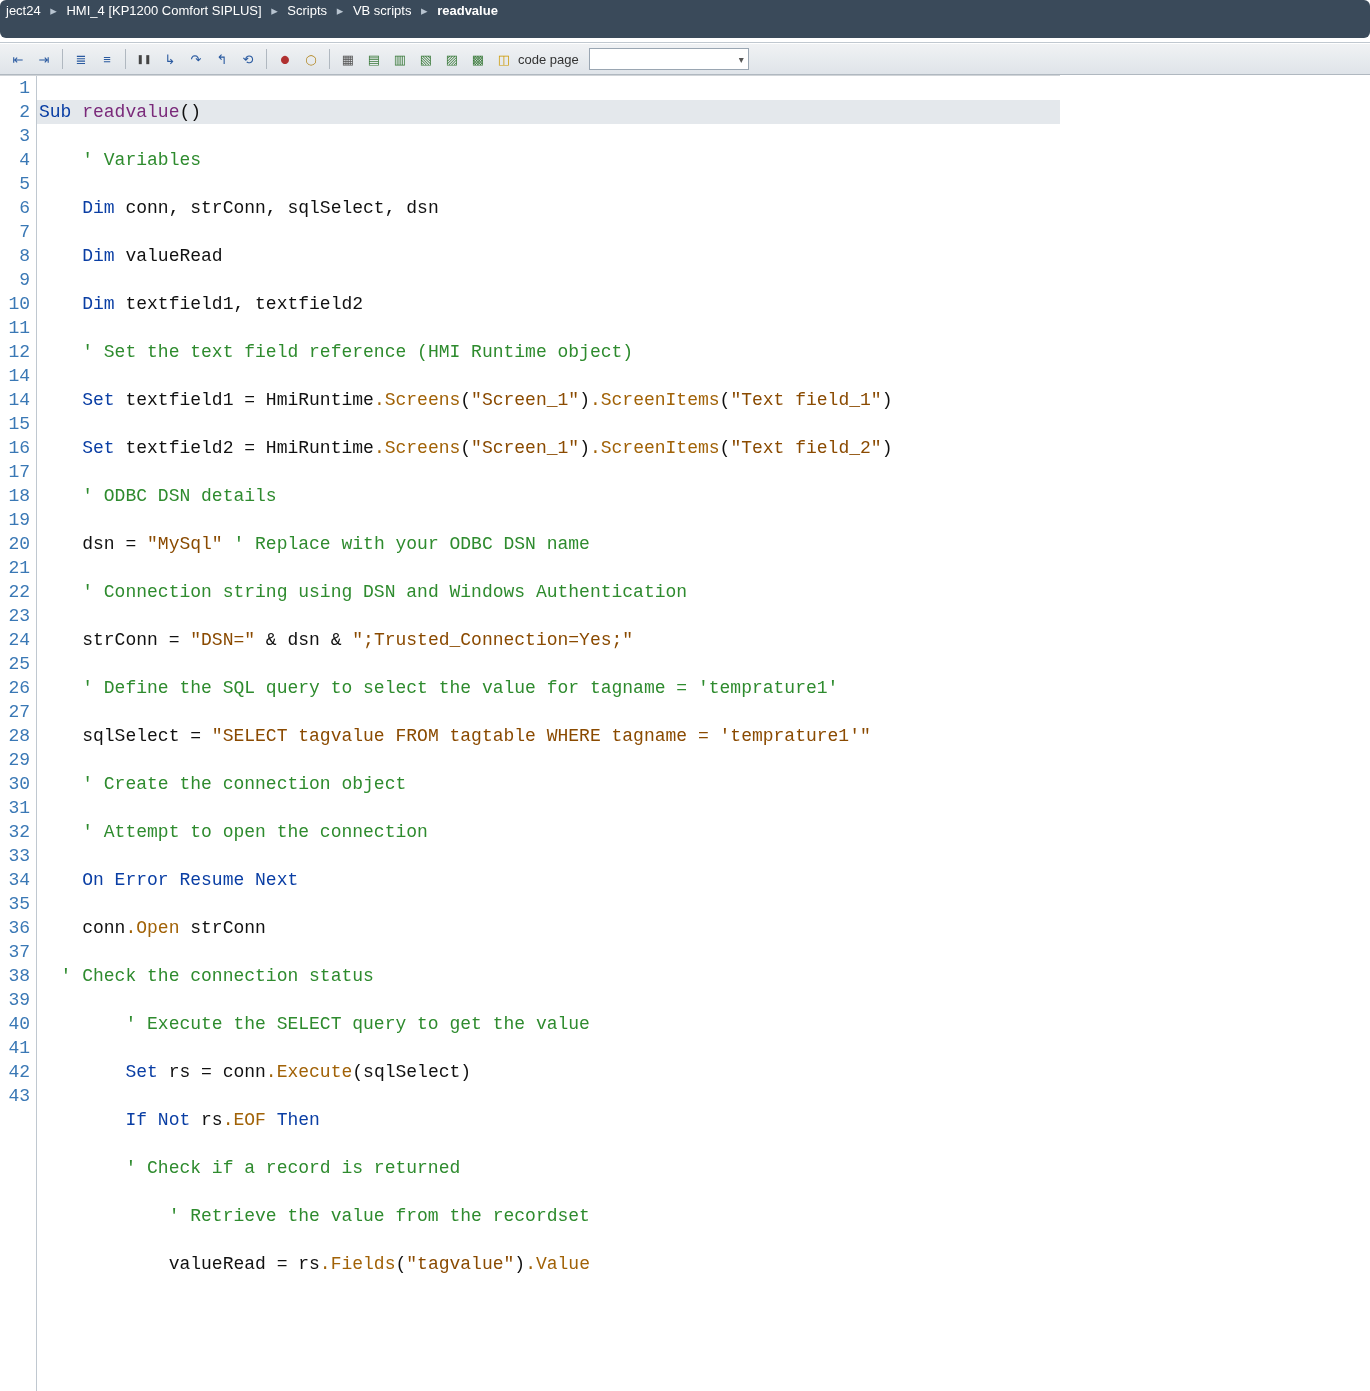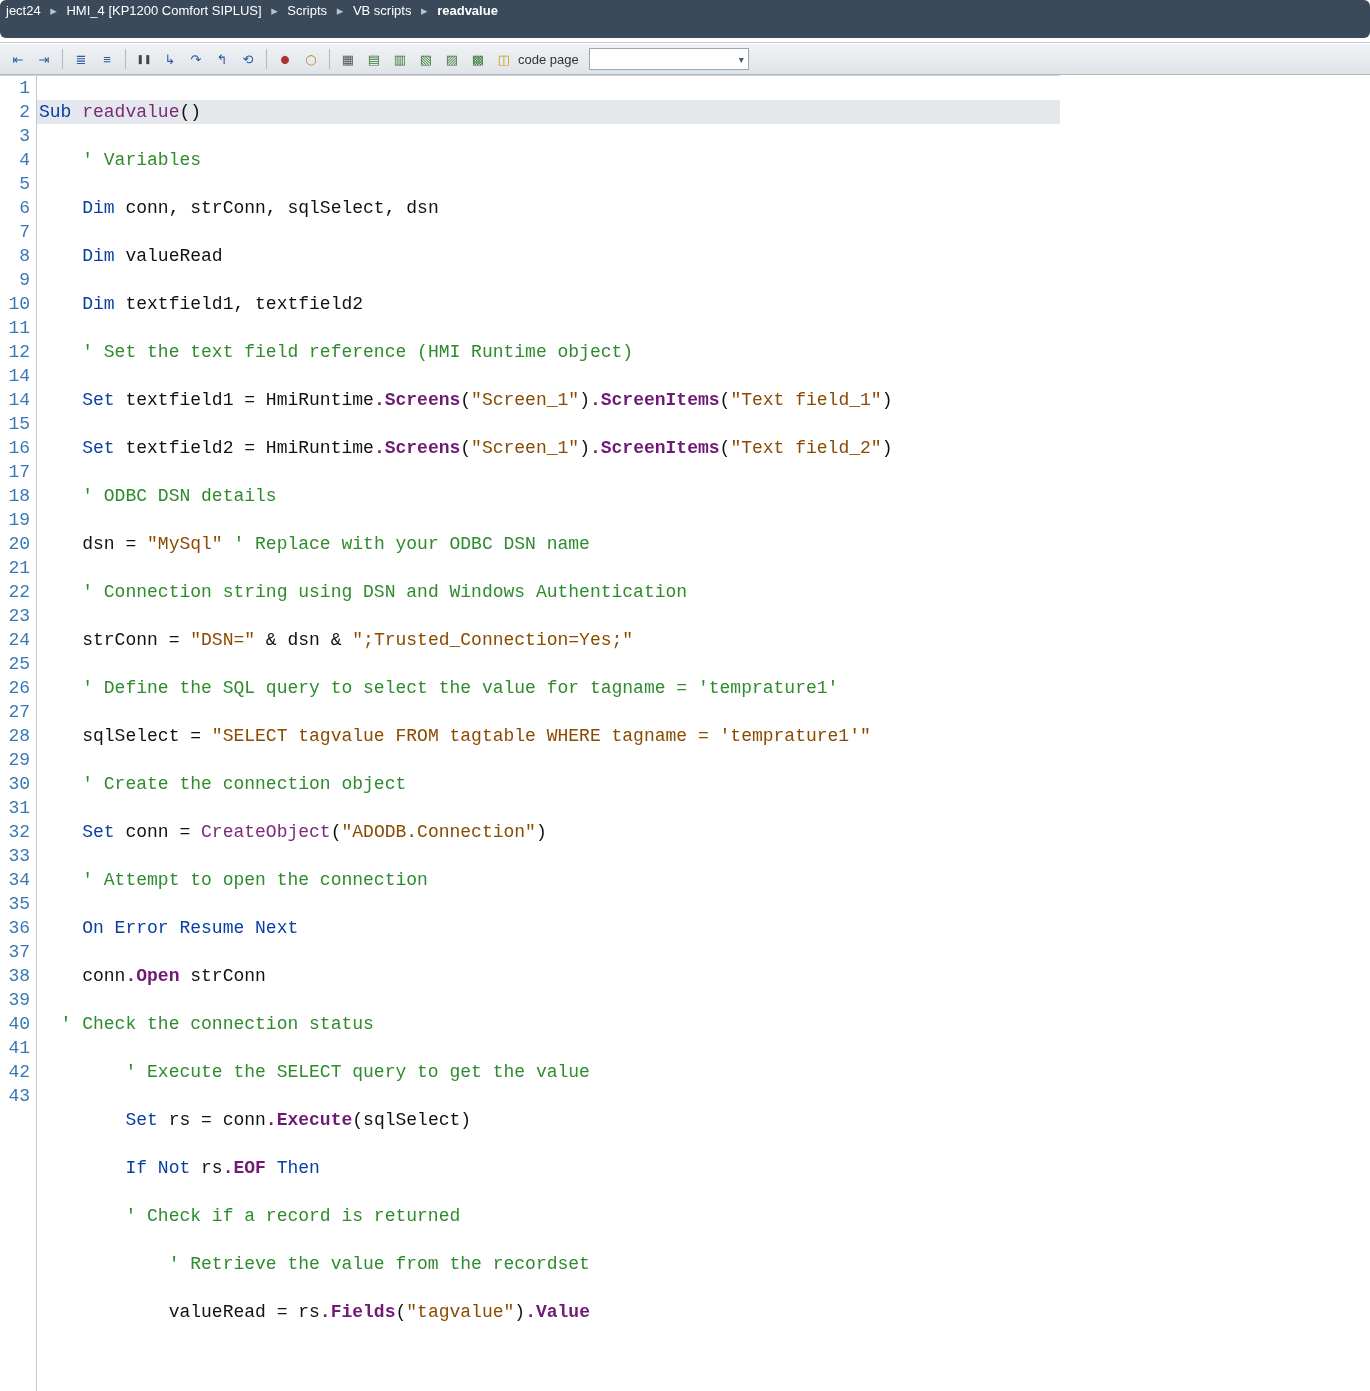--- a/index.html
+++ b/index.html
@@ -115,21 +115,21 @@
     padding-left: 2px;
   }
   .code .line.hl {
     background: #e4e8ec;
   }
   
   .kw { color: #0a3ea4; }       
   .ident-sub { color: #7a2a7a; } 
   .cmt { color: #2e8b2e; }       
   .str { color: #8a4a00; }       
-  .mem { color: #701a75; font-weight: bold; }       
+  .mem { color: #a16207; }       
   .plain { color: #111; }
 </style>
 </head>
 <body>
 
 <div class="breadcrumb">
   <span class="seg">ject24</span>
   <span class="sep">▸</span>
   <span class="seg">HMI_4 [KP1200 Comfort SIPLUS]</span>
   <span class="sep">▸</span>
@@ -263,21 +263,20 @@
 <div class="line">    <span class="cmt">' Set the text field reference (HMI Runtime object)</span></div>
 <div class="line">    <span class="kw">Set</span><span class="plain"> textfield1 = HmiRuntime</span><span class="mem">.Screens</span><span class="plain">(</span><span class="str">"Screen_1"</span><span class="plain">)</span><span class="mem">.ScreenItems</span><span class="plain">(</span><span class="str">"Text field_1"</span><span class="plain">)</span></div>
 <div class="line">    <span class="kw">Set</span><span class="plain"> textfield2 = HmiRuntime</span><span class="mem">.Screens</span><span class="plain">(</span><span class="str">"Screen_1"</span><span class="plain">)</span><span class="mem">.ScreenItems</span><span class="plain">(</span><span class="str">"Text field_2"</span><span class="plain">)</span></div>
 <div class="line">    <span class="cmt">' ODBC DSN details</span></div>
 <div class="line">    <span class="plain">dsn = </span><span class="str">"MySql"</span><span class="cmt"> ' Replace with your ODBC DSN name</span></div>
 <div class="line">    <span class="cmt">' Connection string using DSN and Windows Authentication</span></div>
 <div class="line">    <span class="plain">strConn = </span><span class="str">"DSN="</span><span class="plain"> &amp; </span><span class="plain">dsn</span><span class="plain"> &amp; </span><span class="str">";Trusted_Connection=Yes;"</span></div>
 <div class="line">    <span class="cmt">' Define the SQL query to select the value for tagname = 'temprature1'</span></div>
 <div class="line">    <span class="plain">sqlSelect = </span><span class="str">"SELECT tagvalue FROM tagtable WHERE tagname = 'temprature1'"</span></div>
 <div class="line">    <span class="cmt">' Create the connection object</span></div>
-<div class="line">    <span class="kw">Set</span><span class="plain"> conn = </span><span class="ident-sub">CreateObject</span><span class="plain">(</span><span class="str">"ADODB.Connection"</span><span class="plain">)</span></div>
 <div class="line">    <span class="cmt">' Attempt to open the connection</span></div>
 <div class="line">    <span class="kw">On Error Resume Next</span></div>
 <div class="line">    <span class="plain">conn</span><span class="mem">.Open</span><span class="plain"> strConn</span></div>
 <div class="line">  <span class="cmt">' Check the connection status</span></div>
 <div class="line">        <span class="cmt">' Execute the SELECT query to get the value</span></div>
 <div class="line">        <span class="kw">Set</span><span class="plain"> rs = conn</span><span class="mem">.Execute</span><span class="plain">(sqlSelect)</span></div>
 <div class="line">        <span class="kw">If</span><span class="kw"> Not</span><span class="plain"> rs</span><span class="mem">.EOF</span><span class="plain"> </span><span class="kw">Then</span></div>
 <div class="line">        <span class="cmt">' Check if a record is returned</span></div>
 <div class="line">            <span class="cmt">' Retrieve the value from the recordset</span></div>
 <div class="line">            <span class="plain">valueRead = rs</span><span class="mem">.Fields</span><span class="plain">(</span><span class="str">"tagvalue"</span><span class="plain">)</span><span class="mem">.Value</span></div>

